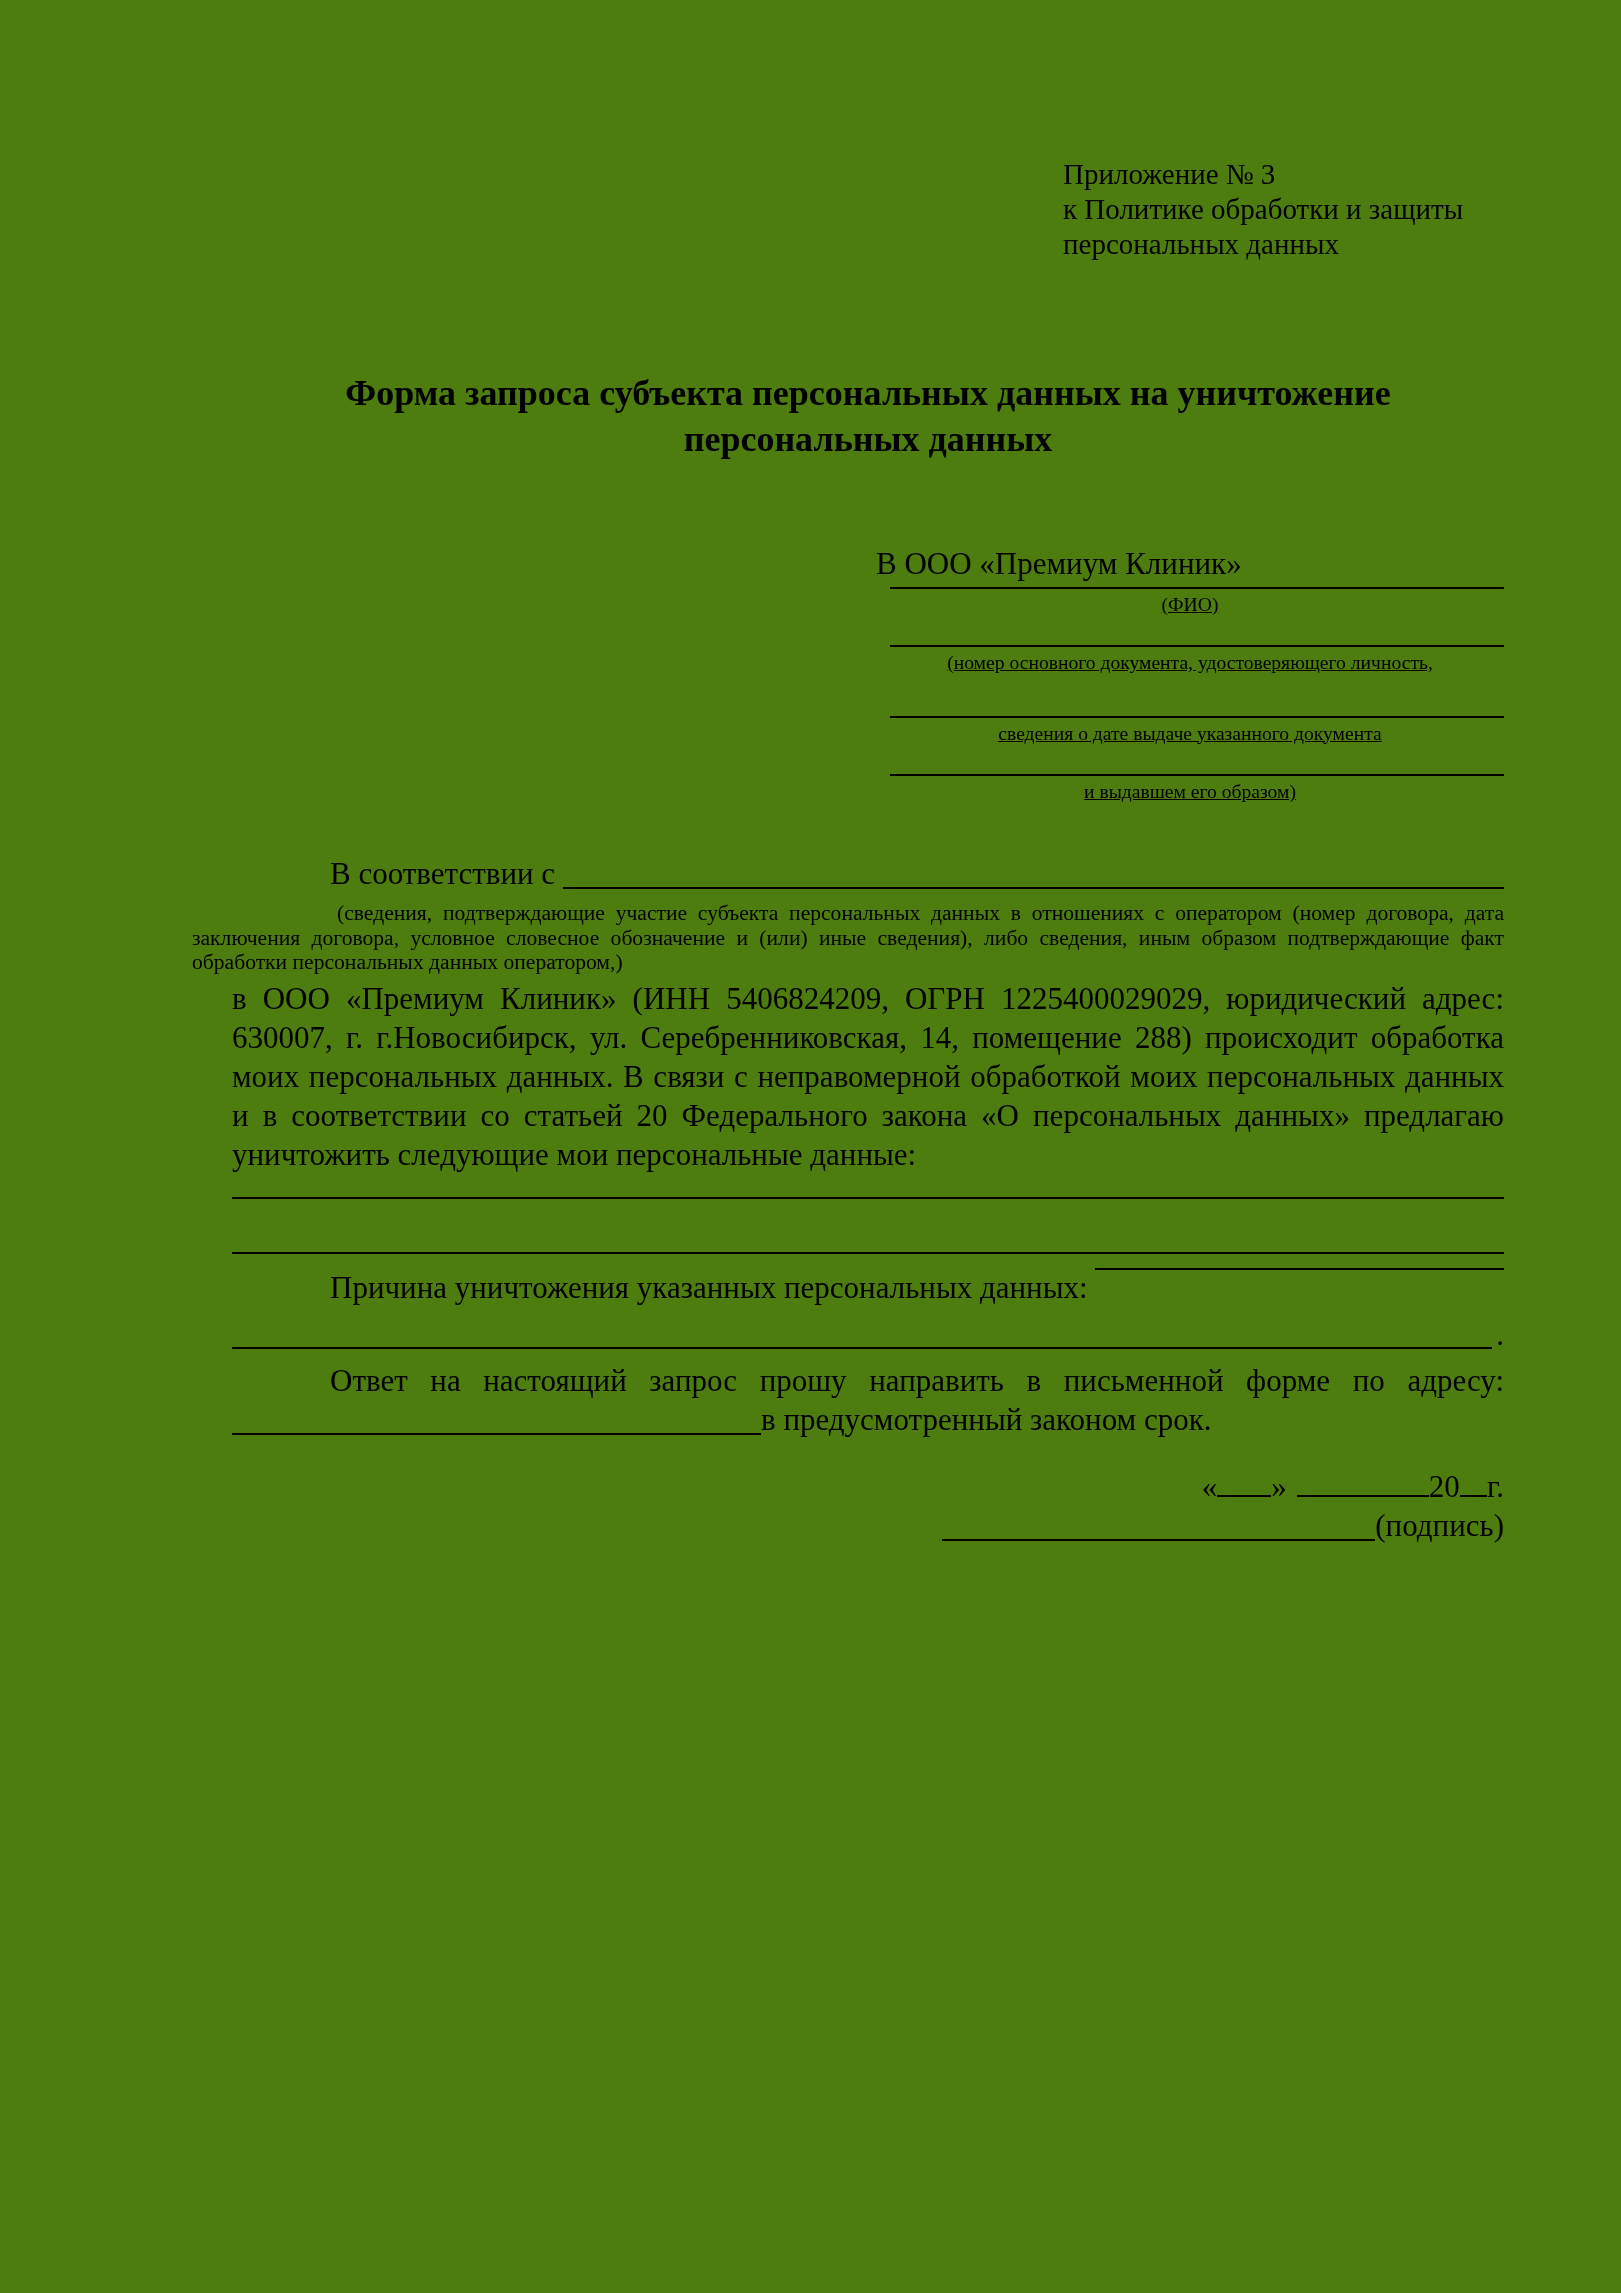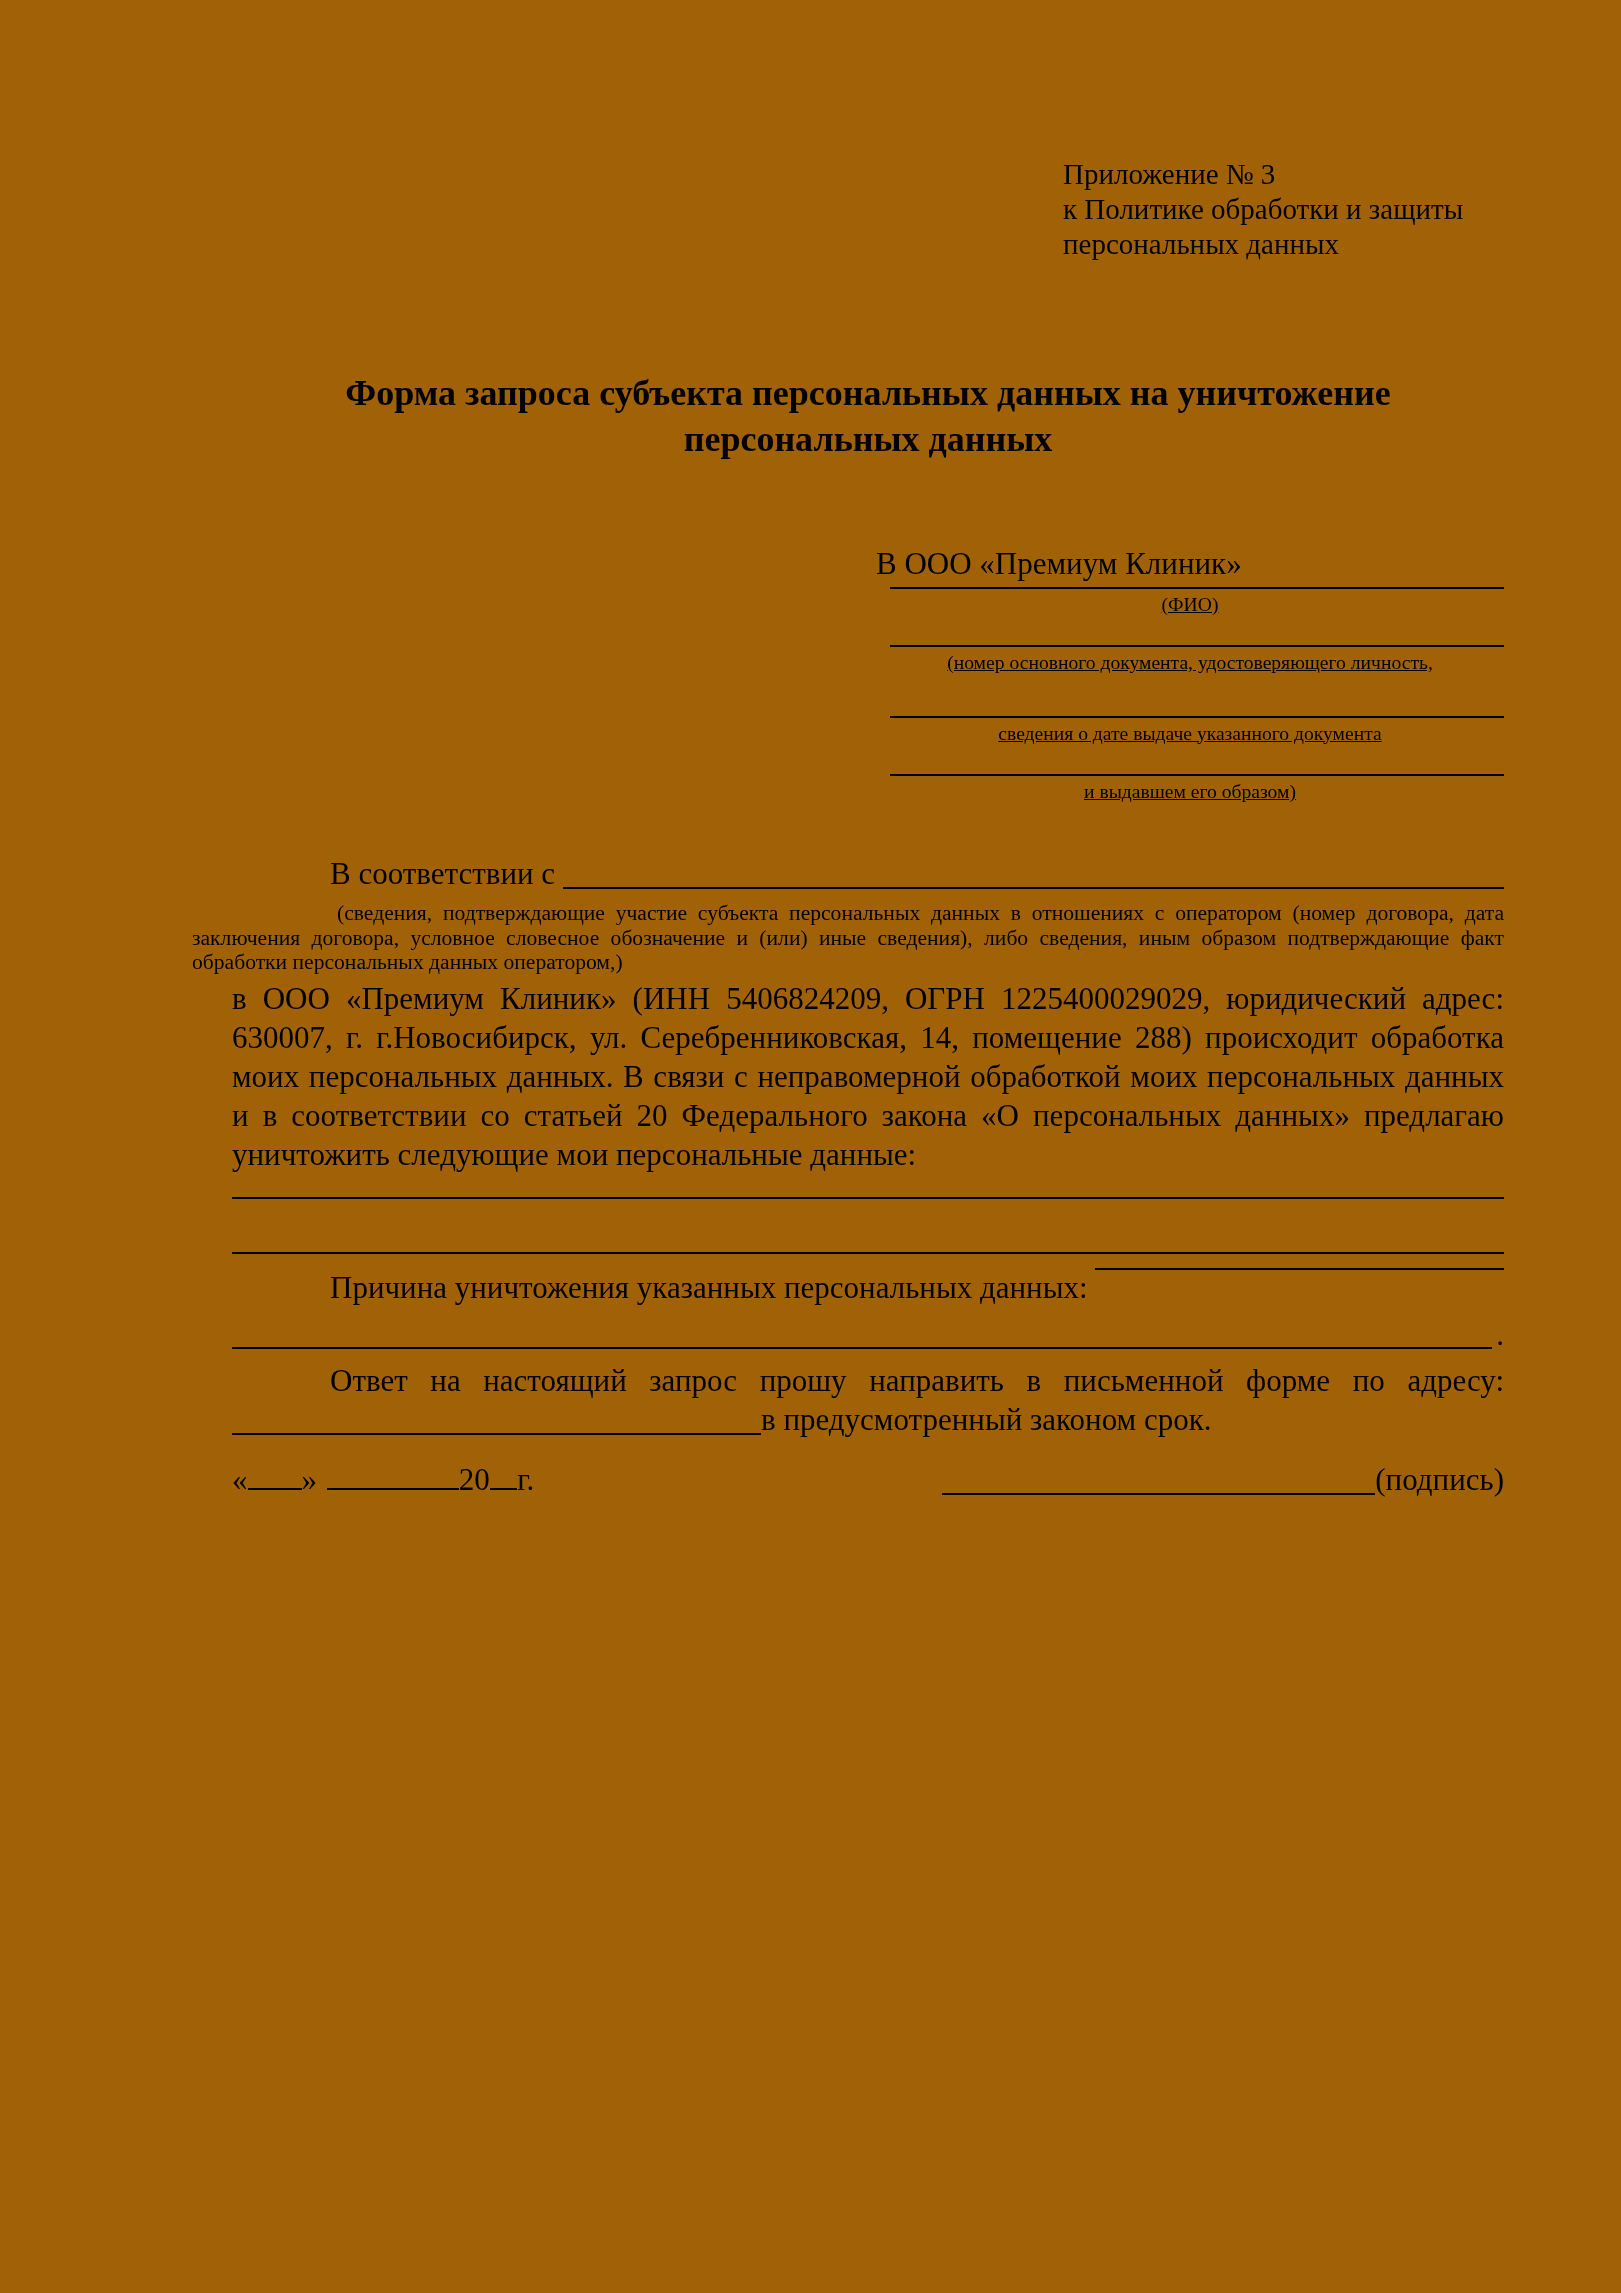--- a/index.html
+++ b/index.html
@@ -1,21 +1,21 @@
 <!DOCTYPE html>
 <html><head>
 <meta charset="utf-8">
 <style>
   * { margin: 0; padding: 0; box-sizing: border-box; }
   html, body { background: #ffffff; }
   .page {
     position: relative;
     width: 1621px;
     height: 2294px;
-    background: #a16207;
+    background: #4d7c0f;
     color: #000000;
     font-family: "Liberation Serif", "DejaVu Serif", serif;
     padding: 157px 117px 0 232px;
     overflow: hidden;
   }
   
   .doc-header {
     margin-left: 831px;
     font-size: 29px;
     line-height: 35px;
@@ -121,25 +121,27 @@
   }
   .blank {
     display: inline-block;
     border-bottom: 2.9px solid #000;
     height: 0;
     vertical-align: baseline;
   }
   .address-blank { width: 529px; margin-bottom: 4.9px; flex: 0 0 auto; }
   
   .footer-row {
-    margin-top: 21px;
+    margin-top: 28px;
     display: flex;
     justify-content: space-between;
-    font-size: 31px;
-    line-height: 39px;
+    align-items: flex-end;
+    font-size: 31px;
+    line-height: 39px;
+    flex-direction: column;
   }
   .day-blank   { width: 54px;  }
   .month-blank { width: 132px; margin-left: 9.8px; }
   .year-blank  { width: 27.4px;  }
   .sig { display: flex; align-items: flex-end; }
   .sig-blank { width: 433px; margin-bottom: 4.9px; }
 </style>
 </head>
 <body>
 

